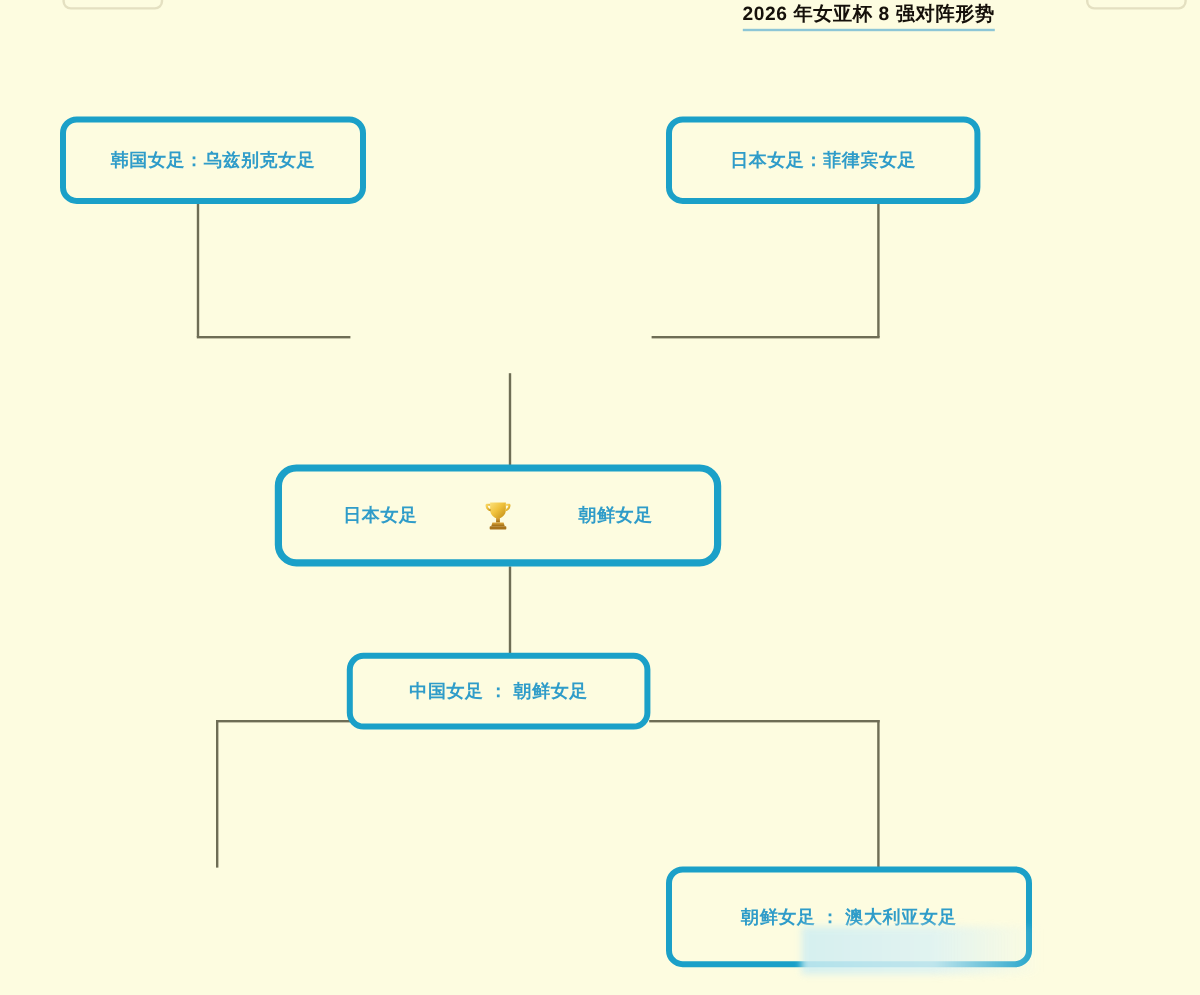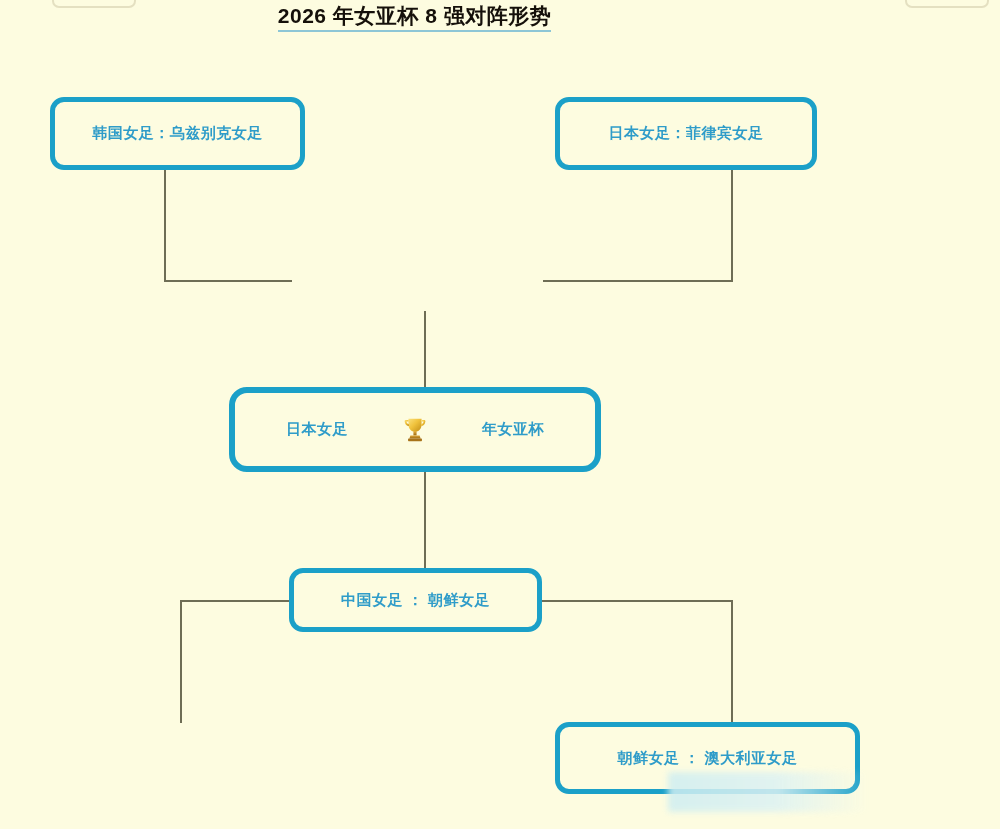--- a/index.html
+++ b/index.html
@@ -15,22 +15,22 @@
     overflow: hidden;
     font-family: "Liberation Sans", "DejaVu Sans", sans-serif;
   }
 
   
   #title {
     position: absolute;
     left: 0;
     top: 2px;
     width: 829px;
-    text-align: center;
-    font-size: 21px;
+    text-align: right;
+    font-size: 16px;
     font-weight: 700;
     color: #15100a;
     letter-spacing: 0.5px;
     white-space: nowrap;
   }
   #title .ul {
     border-bottom: 2px solid #8dc6d6;
     padding-bottom: 3px;
   }
 
@@ -154,28 +154,28 @@
             </linearGradient>
           </defs>
           <path d="M9 4h14v6.5c0 4.3-3.2 7.6-7 7.6S9 14.8 9 10.5V4z" fill="url(#gold)"></path>
           <path d="M9 5.2H6.2c-.8 0-1.4.6-1.3 1.4.3 3.1 2.1 5 4.6 5.2v-2c-1.5-.3-2.4-1.4-2.7-3H9V5.2z" fill="url(#gold)"></path>
           <path d="M23 5.2h2.8c.8 0 1.4.6 1.3 1.4-.3 3.1-2.1 5-4.6 5.2v-2c1.5-.3 2.4-1.4 2.7-3H23V5.2z" fill="url(#gold)"></path>
           <rect x="14.3" y="17.6" width="3.4" height="4.2" fill="url(#base)"></rect>
           <path d="M11 21.8h10l1 3.2H10l1-3.2z" fill="url(#base)"></path>
           <rect x="8.6" y="25" width="14.8" height="3" rx="0.7" fill="#a8731a"></rect>
         </svg>
       </span>
-      <span>年女亚杯</span>
+      <span>朝鲜女足</span>
     </span>
   </div>
 
-  <div class="box" style="left:289px; top:568px; width:253px; height:64px;">
+  <div class="box" style="left:289px; top:544px; width:253px; height:64px;">
     <span>中国女足 ： 朝鲜女足</span>
   </div>
 
 
-  <div class="box" style="left:555px; top:722px; width:305px; height:72px;">
+  <div class="box" style="left:555px; top:722px; width:305px; height:84px;">
     <span>朝鲜女足 ： 澳大利亚女足</span>
   </div>
 
   <div id="overlay-fade"></div>
 
 </div>
 
 </body></html>

